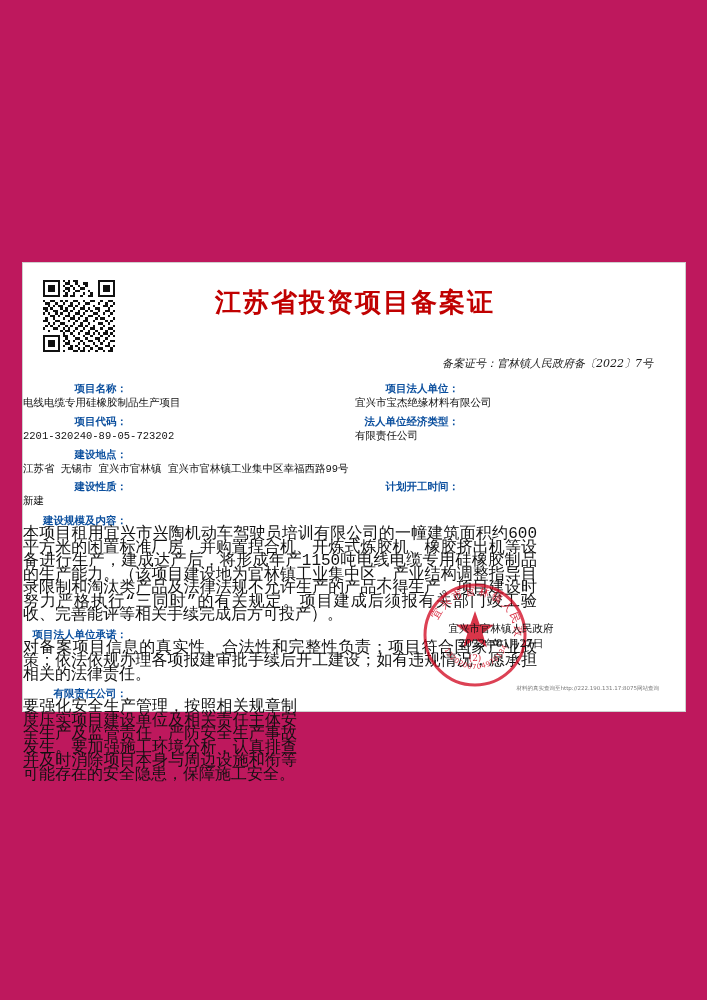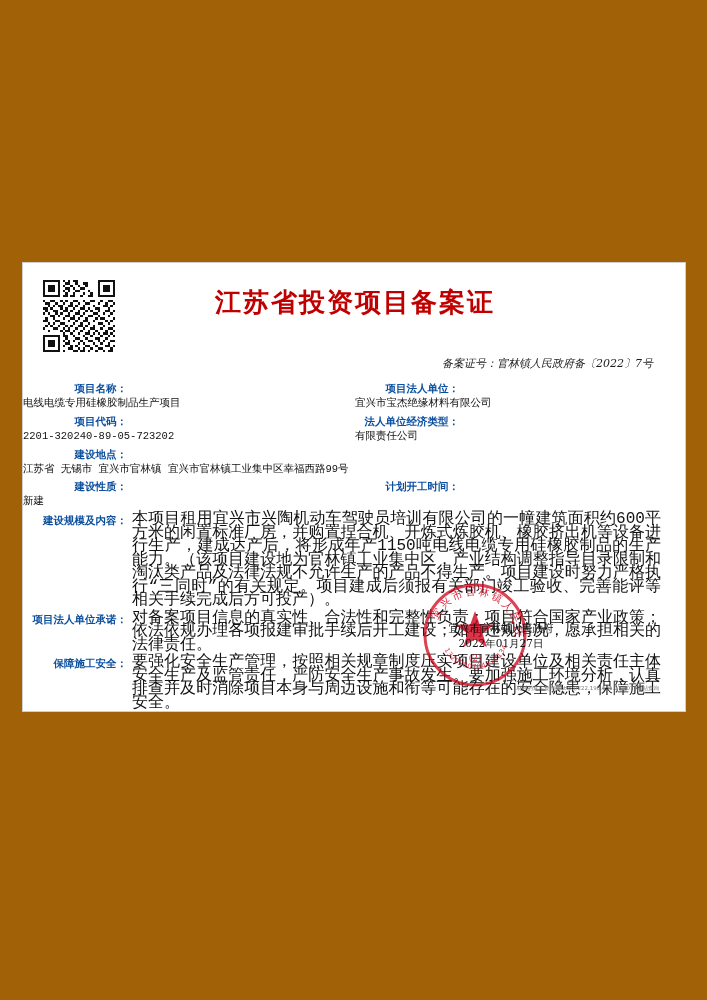--- a/index.html
+++ b/index.html
@@ -12,21 +12,21 @@
     height: 1000px;
     font-family: "DejaVu Sans", "Liberation Sans", sans-serif;
     position: relative;
     overflow: hidden;
   }
   .page {
     position: absolute;
     left: 0; top: 0;
     width: 707px;
     height: 1000px;
-    background: #a16207;
+    background: #be185d;
   }
   .cert {
     position: absolute;
     left: 22px;
     top: 262px;
     width: 664px;
     height: 450px;
     background: #ffffff;
     border: 1px solid #cfcfcf;
     box-sizing: border-box;
@@ -100,20 +100,21 @@
     line-height: 15px;
     flex: 1 1 auto;
     font-family: Liberation Mono, monospace;
   }
   .val-multi { line-height: 14px; }
 
   .blockrow {
     display: flex;
     width: 664px;
     margin-top: 4px;
+    flex-direction: column;
   }
   .blockrow .lab { width: 104px; }
   .blockrow .val {
     width: 540px;
     padding-right: 26px;
     box-sizing: border-box;
     text-align: justify;
     font-size: 16px;
     line-height: 13.5px;
   }
@@ -426,21 +427,21 @@
         <div class="lab">建设规模及内容：</div>
         <div class="val">本项目租用宜兴市兴陶机动车驾驶员培训有限公司的一幢建筑面积约600平方米的闲置标准厂房，并购置捏合机、开炼式炼胶机、橡胶挤出机等设备进行生产，建成达产后，将形成年产1150吨电线电缆专用硅橡胶制品的生产能力。（该项目建设地为官林镇工业集中区，产业结构调整指导目录限制和淘汰类产品及法律法规不允许生产的产品不得生产。项目建设时努力严格执行“三同时”的有关规定。项目建成后须报有关部门竣工验收、完善能评等相关手续完成后方可投产）。</div>
       </div>
 
       <div class="blockrow">
         <div class="lab">项目法人单位承诺：</div>
         <div class="val">对备案项目信息的真实性、合法性和完整性负责；项目符合国家产业政策；依法依规办理各项报建审批手续后开工建设；如有违规情况，愿承担相关的法律责任。</div>
       </div>
 
       <div class="blockrow safety">
-        <div class="lab">保障施工安全：</div>
+        <div class="lab">有限责任公司：</div>
         <div class="val">要强化安全生产管理，按照相关规章制度压实项目建设单位及相关责任主体安全生产及监管责任，严防安全生产事故发生。要加强施工环境分析，认真排查并及时消除项目本身与周边设施和衔等可能存在的安全隐患，保障施工安全。</div>
       </div>
 
     </div>
 
     <div class="seal">
       <svg width="108" height="108" viewBox="0 0 108 108">
         <defs>
           <path id="sealarc" d="M 54,54 m -40,0 a 40,40 0 1,1 80,0" fill="none"></path>
           <path id="sealarcb" d="M 54,54 m -34,0 a 34,34 0 1,0 68,0" fill="none"></path>

